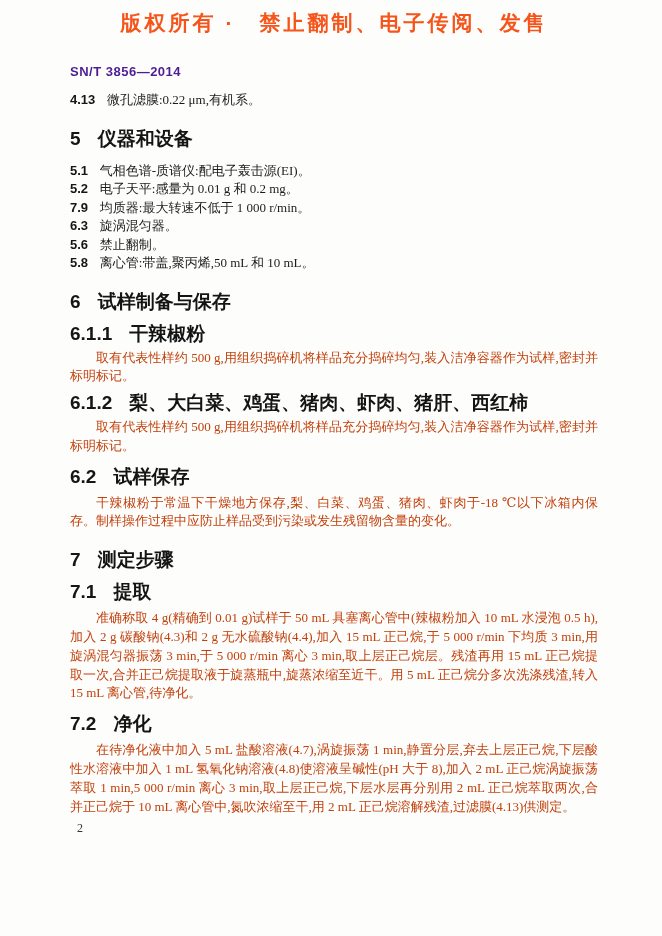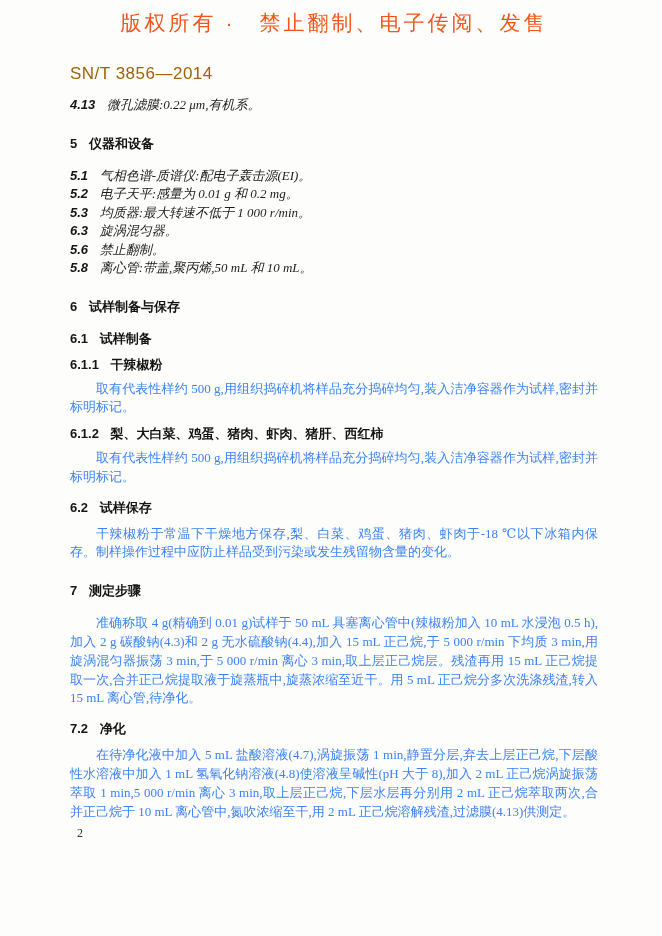--- a/index.html
+++ b/index.html
@@ -12,66 +12,65 @@
   }
   .page {
     width: 662px; height: 936px;
     padding: 8px 64px 0 70px;
     position: relative;
     background: #fdfdfc;
   }
   .banner {
     text-align: center;
     font-family: "Liberation Sans", "DejaVu Sans", sans-serif;
-    font-weight: normal;
+    font-weight: bold;
     font-size: 21px;
     letter-spacing: 3px;
     line-height: 30px;
     margin: 0 -30px;
     white-space: nowrap;
   }
   .docnum {
     margin-top: 26px;
     font-family: "Liberation Sans", "DejaVu Sans", sans-serif;
-    font-weight: normal;
-    font-size: 17px;
+    font-weight: bold;
+    font-size: 13px;
     letter-spacing: 0.5px;
-    color: #a16207;
+    color: #4c1d95;
   }
   .content { margin-top: 0; }
   .content > div:first-child { margin-top: 12px; }
   .clause {
     font-size: 13px;
     line-height: 18.5px;
     color: #1c1c1c;
-    font-style: italic;
   }
   .clause .num, .h1 .num, .h2 .num, .h3 .num {
     font-family: "Liberation Sans", "DejaVu Sans", sans-serif;
     font-weight: bold;
     margin-right: 0.9em;
     color: #161616;
   }
   .h1, .h2, .h3 {
     font-family: "Liberation Sans", "DejaVu Sans", sans-serif;
     font-weight: bold;
-    font-size: 13px;
+    font-size: 19px;
     line-height: 18px;
     color: #141414;
   }
   .h1 { margin: 20px 0 14px; }
   .h2 { margin: 12px 0 8px; }
   .h3 { margin: 8px 0 6px; }
   .para {
     margin: 2px 0;
     font-size: 13px;
     line-height: 18.8px;
     text-indent: 2em;
     text-align: justify;
-    color: #3b82f6;
+    color: #c2410c;
   }
   .pagenum {
     margin-top: 5px;
     padding-left: 7px;
     font-size: 12px;
     color: #333;
   }
 </style>
 </head>
 <body>
@@ -79,32 +78,32 @@
 <div class="page">
   <div class="banner" style="color: rgb(245, 85, 26);">版权所有 ·　禁止翻制、电子传阅、发售</div>
 
   <div class="docnum">SN/T 3856—2014</div>
 
   <div class="content">
       <div class="clause"><span class="num">4.13</span><span class="txt">微孔滤膜:0.22 μm,有机系。</span></div>
       <div class="h1"><span class="num">5</span><span class="txt">仪器和设备</span></div>
       <div class="clause"><span class="num">5.1</span><span class="txt">气相色谱-质谱仪:配电子轰击源(EI)。</span></div>
       <div class="clause"><span class="num">5.2</span><span class="txt">电子天平:感量为 0.01 g 和 0.2 mg。</span></div>
-      <div class="clause"><span class="num">5.3</span><span class="txt">均质器:最大转速不低于 1 000 r/min。</span></div>
+      <div class="clause"><span class="num">7.9</span><span class="txt">均质器:最大转速不低于 1 000 r/min。</span></div>
       <div class="clause"><span class="num">6.3</span><span class="txt">旋涡混匀器。</span></div>
       <div class="clause"><span class="num">5.6</span><span class="txt">禁止翻制。</span></div>
       <div class="clause"><span class="num">5.8</span><span class="txt">离心管:带盖,聚丙烯,50 mL 和 10 mL。</span></div>
       <div class="h1"><span class="num">6</span><span class="txt">试样制备与保存</span></div>
-      <div class="h2"><span class="num">6.1</span><span class="txt">试样制备</span></div>
       <div class="h3"><span class="num">6.1.1</span><span class="txt">干辣椒粉</span></div>
       <div class="para">取有代表性样约 500 g,用组织捣碎机将样品充分捣碎均匀,装入洁净容器作为试样,密封并标明标记。</div>
       <div class="h3"><span class="num">6.1.2</span><span class="txt">梨、大白菜、鸡蛋、猪肉、虾肉、猪肝、西红柿</span></div>
       <div class="para">取有代表性样约 500 g,用组织捣碎机将样品充分捣碎均匀,装入洁净容器作为试样,密封并标明标记。</div>
       <div class="h2"><span class="num">6.2</span><span class="txt">试样保存</span></div>
       <div class="para">干辣椒粉于常温下干燥地方保存,梨、白菜、鸡蛋、猪肉、虾肉于-18 ℃以下冰箱内保存。制样操作过程中应防止样品受到污染或发生残留物含量的变化。</div>
       <div class="h1"><span class="num">7</span><span class="txt">测定步骤</span></div>
+      <div class="h2"><span class="num">7.1</span><span class="txt">提取</span></div>
       <div class="para">准确称取 4 g(精确到 0.01 g)试样于 50 mL 具塞离心管中(辣椒粉加入 10 mL 水浸泡 0.5 h),加入 2 g 碳酸钠(4.3)和 2 g 无水硫酸钠(4.4),加入 15 mL 正己烷,于 5 000 r/min 下均质 3 min,用旋涡混匀器振荡 3 min,于 5 000 r/min 离心 3 min,取上层正己烷层。残渣再用 15 mL 正己烷提取一次,合并正己烷提取液于旋蒸瓶中,旋蒸浓缩至近干。用 5 mL 正己烷分多次洗涤残渣,转入 15 mL 离心管,待净化。</div>
       <div class="h2"><span class="num">7.2</span><span class="txt">净化</span></div>
       <div class="para">在待净化液中加入 5 mL 盐酸溶液(4.7),涡旋振荡 1 min,静置分层,弃去上层正己烷,下层酸性水溶液中加入 1 mL 氢氧化钠溶液(4.8)使溶液呈碱性(pH 大于 8),加入 2 mL 正己烷涡旋振荡萃取 1 min,5 000 r/min 离心 3 min,取上层正己烷,下层水层再分别用 2 mL 正己烷萃取两次,合并正己烷于 10 mL 离心管中,氮吹浓缩至干,用 2 mL 正己烷溶解残渣,过滤膜(4.13)供测定。</div>
     </div>
 
   <div class="pagenum">2</div>
 </div>
 
 </body></html>

